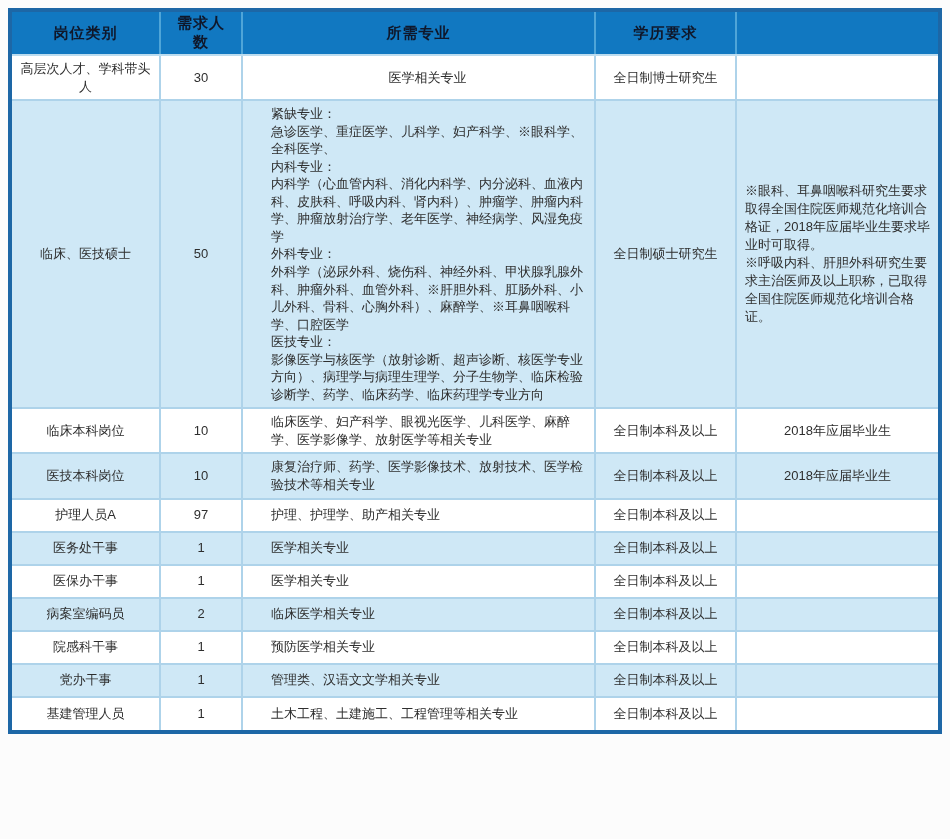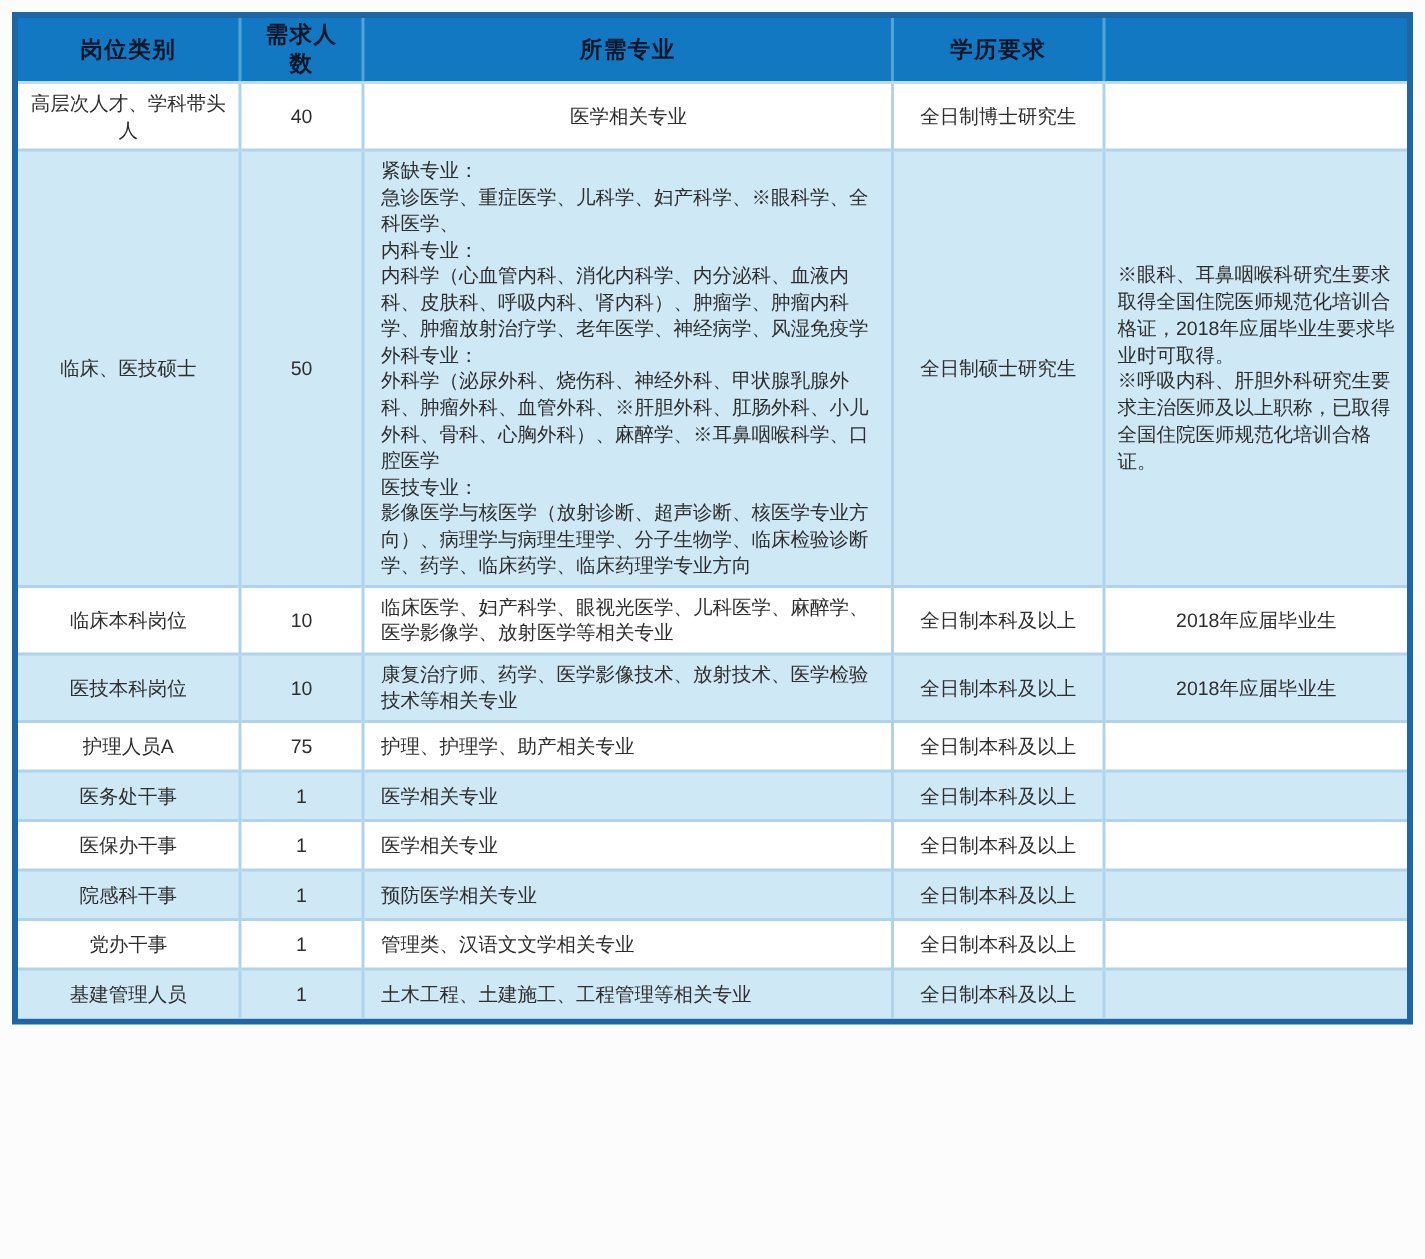--- a/index.html
+++ b/index.html
@@ -62,21 +62,21 @@
   tbody td:first-child { border-left: none; }
   tbody tr:first-child td { border-top: none; }
 
   tbody tr { height: 33px; }
   tbody tr:nth-child(even) { background: #cfe8f6; }
   tbody tr:nth-child(odd)  { background: #ffffff; }
   tbody tr.tall { height: auto; }
 
   td.maj {
     text-align: left;
-    padding-left: 11px;
+    padding-left: 28px;
     padding-right: 10px;
   }
   td.maj-center { text-align: center; }
   td.pre {
     white-space: pre-line;
     line-height: 1.35;
     font-family: Liberation Serif, serif;
   }
   td.note-big {
     text-align: left;
@@ -103,21 +103,21 @@
           <th>岗位类别</th>
           <th>需求人数</th>
           <th>所需专业</th>
           <th>学历要求</th>
           <th></th>
         </tr>
       </thead>
       <tbody>
         <tr>
           <td>高层次人才、学科带头人</td>
-          <td>40</td>
+          <td>30</td>
           <td class="maj maj-center">医学相关专业</td>
           <td>全日制博士研究生</td>
           <td></td>
         </tr>
         <tr class="tall">
           <td>临床、医技硕士</td>
           <td>50</td>
           <td class="maj pre">紧缺专业：
 急诊医学、重症医学、儿科学、妇产科学、※眼科学、全科医学、
 内科专业：
@@ -139,36 +139,43 @@
         </tr>
         <tr>
           <td>医技本科岗位</td>
           <td>10</td>
           <td class="maj">康复治疗师、药学、医学影像技术、放射技术、医学检验技术等相关专业</td>
           <td>全日制本科及以上</td>
           <td>2018年应届毕业生</td>
         </tr>
         <tr>
           <td>护理人员A</td>
-          <td>75</td>
+          <td>97</td>
           <td class="maj">护理、护理学、助产相关专业</td>
           <td>全日制本科及以上</td>
           <td></td>
         </tr>
         <tr>
           <td>医务处干事</td>
           <td>1</td>
           <td class="maj">医学相关专业</td>
           <td>全日制本科及以上</td>
           <td></td>
         </tr>
         <tr>
           <td>医保办干事</td>
           <td>1</td>
           <td class="maj">医学相关专业</td>
+          <td>全日制本科及以上</td>
+          <td></td>
+        </tr>
+        <tr>
+          <td>病案室编码员</td>
+          <td>2</td>
+          <td class="maj">临床医学相关专业</td>
           <td>全日制本科及以上</td>
           <td></td>
         </tr>
         <tr>
           <td>院感科干事</td>
           <td>1</td>
           <td class="maj">预防医学相关专业</td>
           <td>全日制本科及以上</td>
           <td></td>
         </tr>

